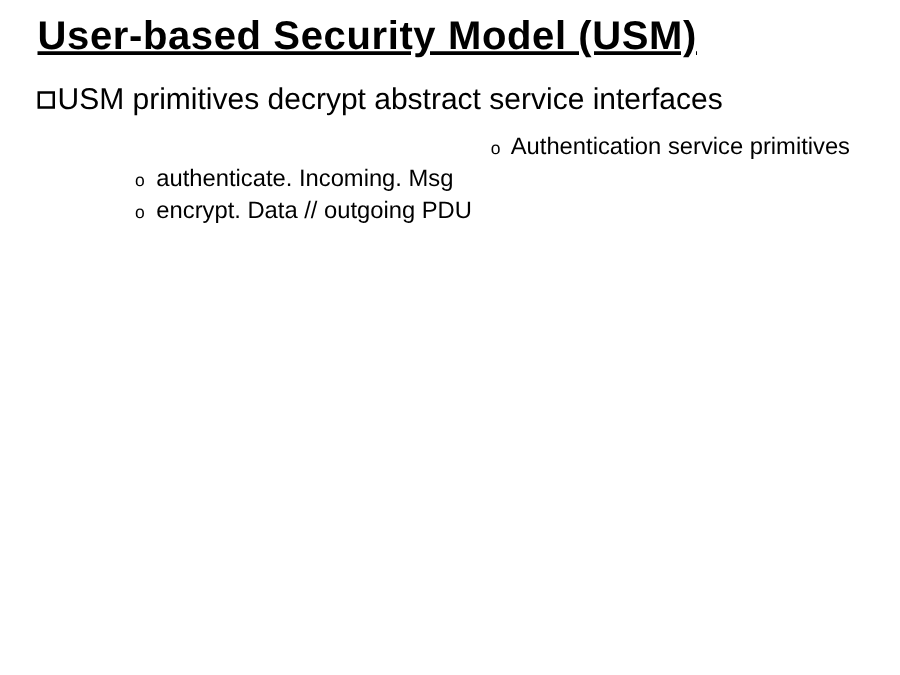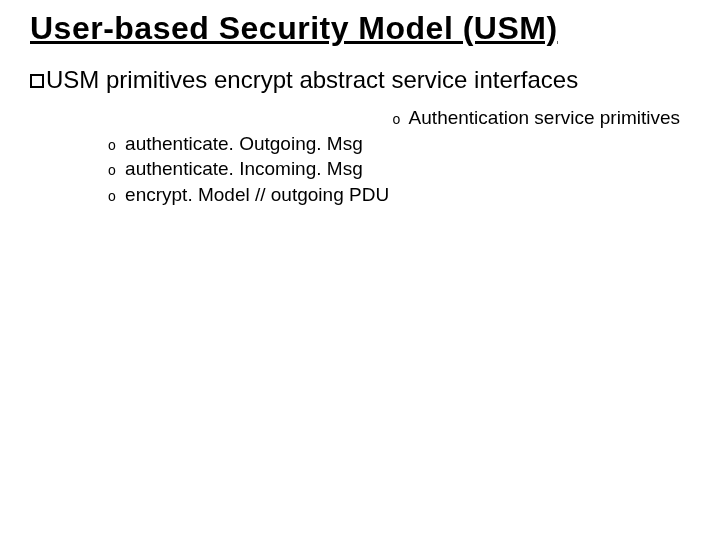--- a/index.html
+++ b/index.html
@@ -59,35 +59,31 @@
   }
 </style>
 </head>
 <body>
 
 <div class="slide">
 
   <h1 class="title">User-based Security Model (USM)</h1>
 
   <p class="lead">
-    <span class="square"></span><span>USM</span><span> primitives encrypt abstract service interfaces</span>
+    <span class="square"></span><span>USM</span><span> primitives decrypt abstract service interfaces</span>
   </p>
 
   <div class="body">
     <div class="l1">
       <span class="obullet">o</span>
       <span>Authentication service primitives</span>
     </div>
     <div class="l2">
       <span class="obullet">o</span>
-      <span>authenticate. Outgoing. Msg</span>
-    </div>
-    <div class="l2">
-      <span class="obullet">o</span>
       <span>authenticate. Incoming. Msg</span>
     </div>
     <div class="l2">
       <span class="obullet">o</span>
-      <span>encrypt. Model  // outgoing PDU</span>
+      <span>encrypt. Data  // outgoing PDU</span>
     </div>
   </div>
 
 </div>
 
 </body></html>

